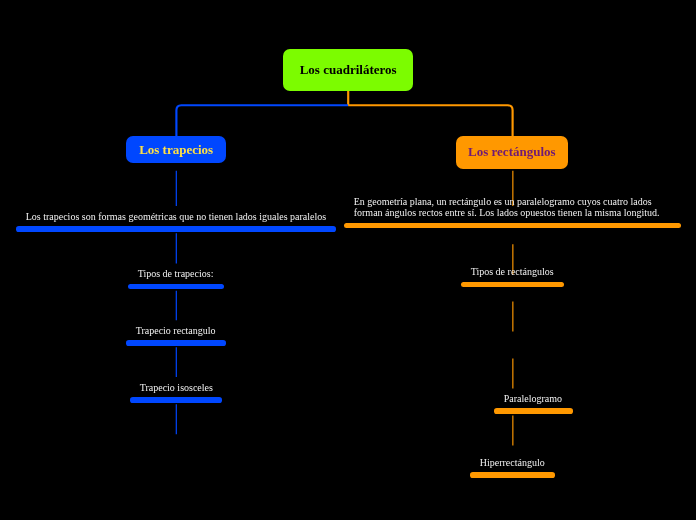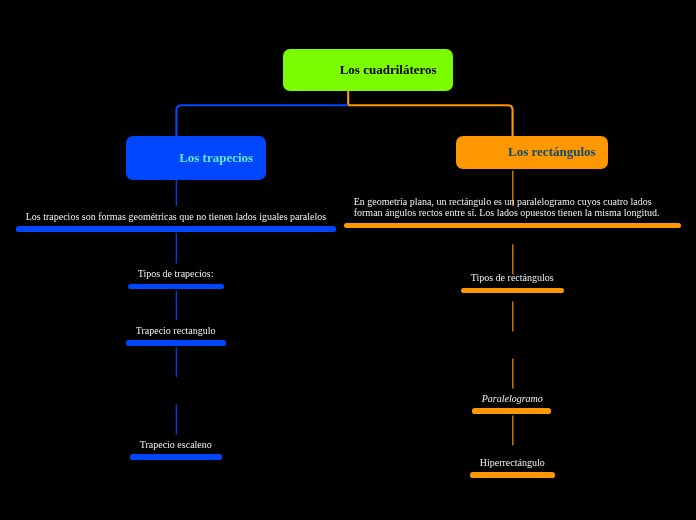--- a/index.html
+++ b/index.html
@@ -4,24 +4,24 @@
 <title>mindmap</title>
 <style>
   html,body{margin:0;padding:0;}
   body{width:696px;height:520px;background:#000000;overflow:hidden;
        font-family:"Liberation Serif",serif;position:relative;
        -webkit-font-smoothing:antialiased;}
   #mindmap{position:absolute;left:0;top:0;width:696px;height:520px;}
   svg#links{position:absolute;left:0;top:0;width:696px;height:520px;}
 
   .node{position:absolute;border-radius:7px;display:flex;align-items:center;
-        justify-content:center;font-weight:bold;white-space:nowrap;font-size:13px;will-change:transform;padding-left:40px;}
+        justify-content:center;font-weight:bold;white-space:nowrap;font-size:13px;will-change:transform;}
   #root-node{color:#000000;background:#7CFC00;left:282.8px;top:49px;width:130.3px;height:41.8px;}
-  #branch-node-0{color:#5eead4;background:#0047FF;left:125.9px;top:135.9px;width:100.3px;height:44px;}
-  #branch-node-1{color:#0c4a6e;background:#FF9800;left:456.2px;top:135.9px;width:111.7px;height:32.9px;}
+  #branch-node-0{color:#fde047;background:#0047FF;left:125.9px;top:135.9px;width:100.3px;height:27px;}
+  #branch-node-1{color:#701a75;background:#FF9800;left:456.2px;top:135.9px;width:111.7px;height:32.9px;}
 
   .leaf{position:absolute;}
   .leaf-text{will-change:transform;font-size:10px;color:#F2F2F2;padding:0 9.7px;line-height:11px;
              text-align:left;}
   .leaf-bar{height:5.7px;border-radius:2.85px;}
 </style>
 </head>
 <body>
 
 <div id="mindmap">
@@ -54,33 +54,33 @@
       <div class="leaf-bar" style="background:#0047FF;margin-top:4.5px;"></div>
     </div>
 <div class="leaf" style="left:126.4px;top:324.6px;width:100.0px;">
       <div class="leaf-text" style="white-space:nowrap;">Trapecio rectangulo</div>
       <div class="leaf-bar" style="background:#0047FF;margin-top:4.5px;"></div>
     </div>
 <div class="leaf" style="left:127.9px;top:268.0px;width:96.1px;">
       <div class="leaf-text" style="white-space:nowrap;">Tipos de trapecios:</div>
       <div class="leaf-bar" style="background:#0047FF;margin-top:4.5px;"></div>
     </div>
-<div class="leaf" style="left:130.0px;top:438.6px;width:91.7px;">
-      <div class="leaf-text" style="white-space:nowrap;">Trapecio escaleno</div>
+<div class="leaf" style="left:129.5px;top:381.5px;width:92.8px;">
+      <div class="leaf-text" style="white-space:nowrap;">Trapecio isosceles</div>
       <div class="leaf-bar" style="background:#0047FF;margin-top:4.5px;"></div>
     </div>
 <div class="leaf" style="left:344.0px;top:196px;width:337.0px;">
       <div class="leaf-text" style="">En geometría plana, un rectángulo es un paralelogramo cuyos cuatro lados forman ángulos rectos entre sí. Los lados opuestos tienen la misma longitud.</div>
       <div class="leaf-bar" style="background:#FF9800;margin-top:4.5px;"></div>
     </div>
-<div class="leaf" style="left:461.4px;top:272px;width:102.3px;">
+<div class="leaf" style="left:461.4px;top:266px;width:102.3px;">
       <div class="leaf-text" style="white-space:nowrap;">Tipos de rectángulos</div>
       <div class="leaf-bar" style="background:#FF9800;margin-top:4.5px;"></div>
     </div>
-<div class="leaf" style="left:472px;top:392.9px;width:78.6px;font-style:italic;">
+<div class="leaf" style="left:494px;top:392.9px;width:78.6px;">
       <div class="leaf-text" style="white-space:nowrap;">Paralelogramo</div>
       <div class="leaf-bar" style="background:#FF9800;margin-top:4.5px;"></div>
     </div>
 <div class="leaf" style="left:469.9px;top:449.9px;width:85.2px;margin-top:7px;">
       <div class="leaf-text" style="white-space:nowrap;">Hiperrectángulo</div>
       <div class="leaf-bar" style="background:#FF9800;margin-top:4.5px;"></div>
     </div>
 </div>
 
 </body></html>

